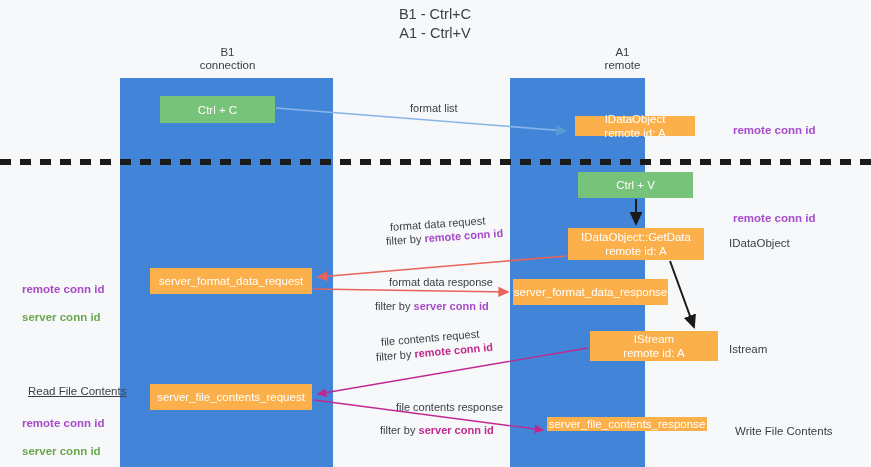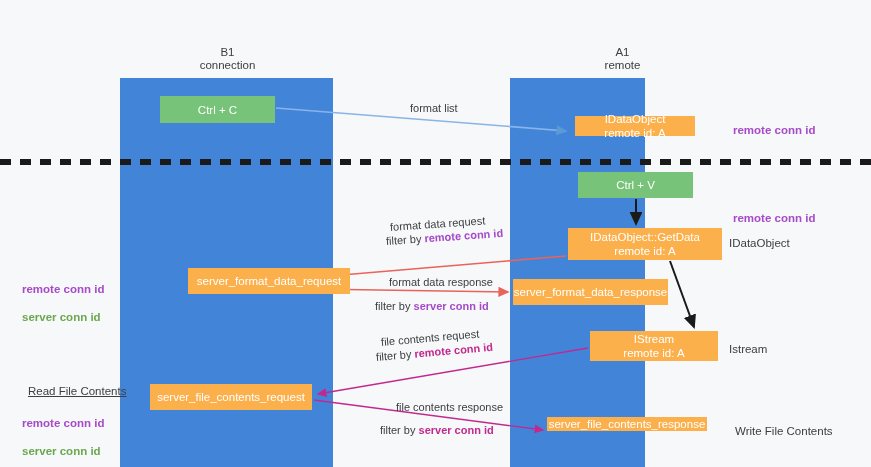--- a/index.html
+++ b/index.html
@@ -32,22 +32,22 @@
     position:absolute;display:flex;align-items:center;justify-content:center;
     text-align:center;color:#ffffff;font-size:11.5px;line-height:14px;
     white-space:pre-line;box-sizing:border-box;padding:2px 6px;
   }
   .green{background:#77c379;}
   .orange{background:#fbb04c;}
 
   #node-ctrl-c{left:160px;top:96px;width:115px;height:27px;}
   #node-idataobject{left:575px;top:116px;width:120px;height:20px;}
   #node-ctrl-v{left:578px;top:172px;width:115px;height:26px;}
-  #node-getdata{left:568px;top:228px;width:154px;height:32px;}
-  #node-server-format-data-request{left:150px;top:268px;width:162px;height:26px;margin-left:38px;}
+  #node-getdata{left:568px;top:228px;width:136px;height:32px;}
+  #node-server-format-data-request{left:150px;top:268px;width:162px;height:26px;}
   #node-server-format-data-response{left:513px;top:279px;width:155px;height:26px;}
   #node-istream{left:590px;top:331px;width:128px;height:30px;}
   #node-server-file-contents-request{left:150px;top:384px;width:162px;height:26px;}
   #node-server-file-contents-response{left:547px;top:417px;width:160px;height:14px;}
 
   
   .side{position:absolute;font-size:11.5px;line-height:14px;white-space:pre-line;}
   .purple{color:#a64ac9;font-weight:bold;}
   .greentxt{color:#6aa84f;font-weight:bold;}
   .grey{color:#3c4043;}
@@ -116,20 +116,22 @@
 
     <path d="M670,261 L694,327" stroke="#1a1a1a" stroke-width="2" fill="none" marker-end="url(#ah-black)"></path>
 
     <path d="M588,348 L318,394" stroke="#c2298f" stroke-width="1.4" fill="none" marker-end="url(#ah-magenta)"></path>
 
     <path d="M314,400 L543,430" stroke="#c2298f" stroke-width="1.4" fill="none" marker-end="url(#ah-magenta)"></path>
 
     <path d="M0,162 L871,162" stroke="#1a1a1a" stroke-width="6" stroke-dasharray="11 9" fill="none"></path>
   </svg>
 
+  <div class="title" id="diagram-title">B1 - Ctrl+C
+A1 - Ctrl+V</div>
   <div class="title" id="lane-b1-title">B1
 connection</div>
   <div class="title" id="lane-a1-title">A1
 remote</div>
 
   <div class="node green" id="node-ctrl-c">Ctrl + C</div>
   <div class="node orange" id="node-idataobject">IDataObject
 remote id: A</div>
   <div class="node green" id="node-ctrl-v">Ctrl + V</div>
   <div class="node orange" id="node-getdata">IDataObject::GetData

